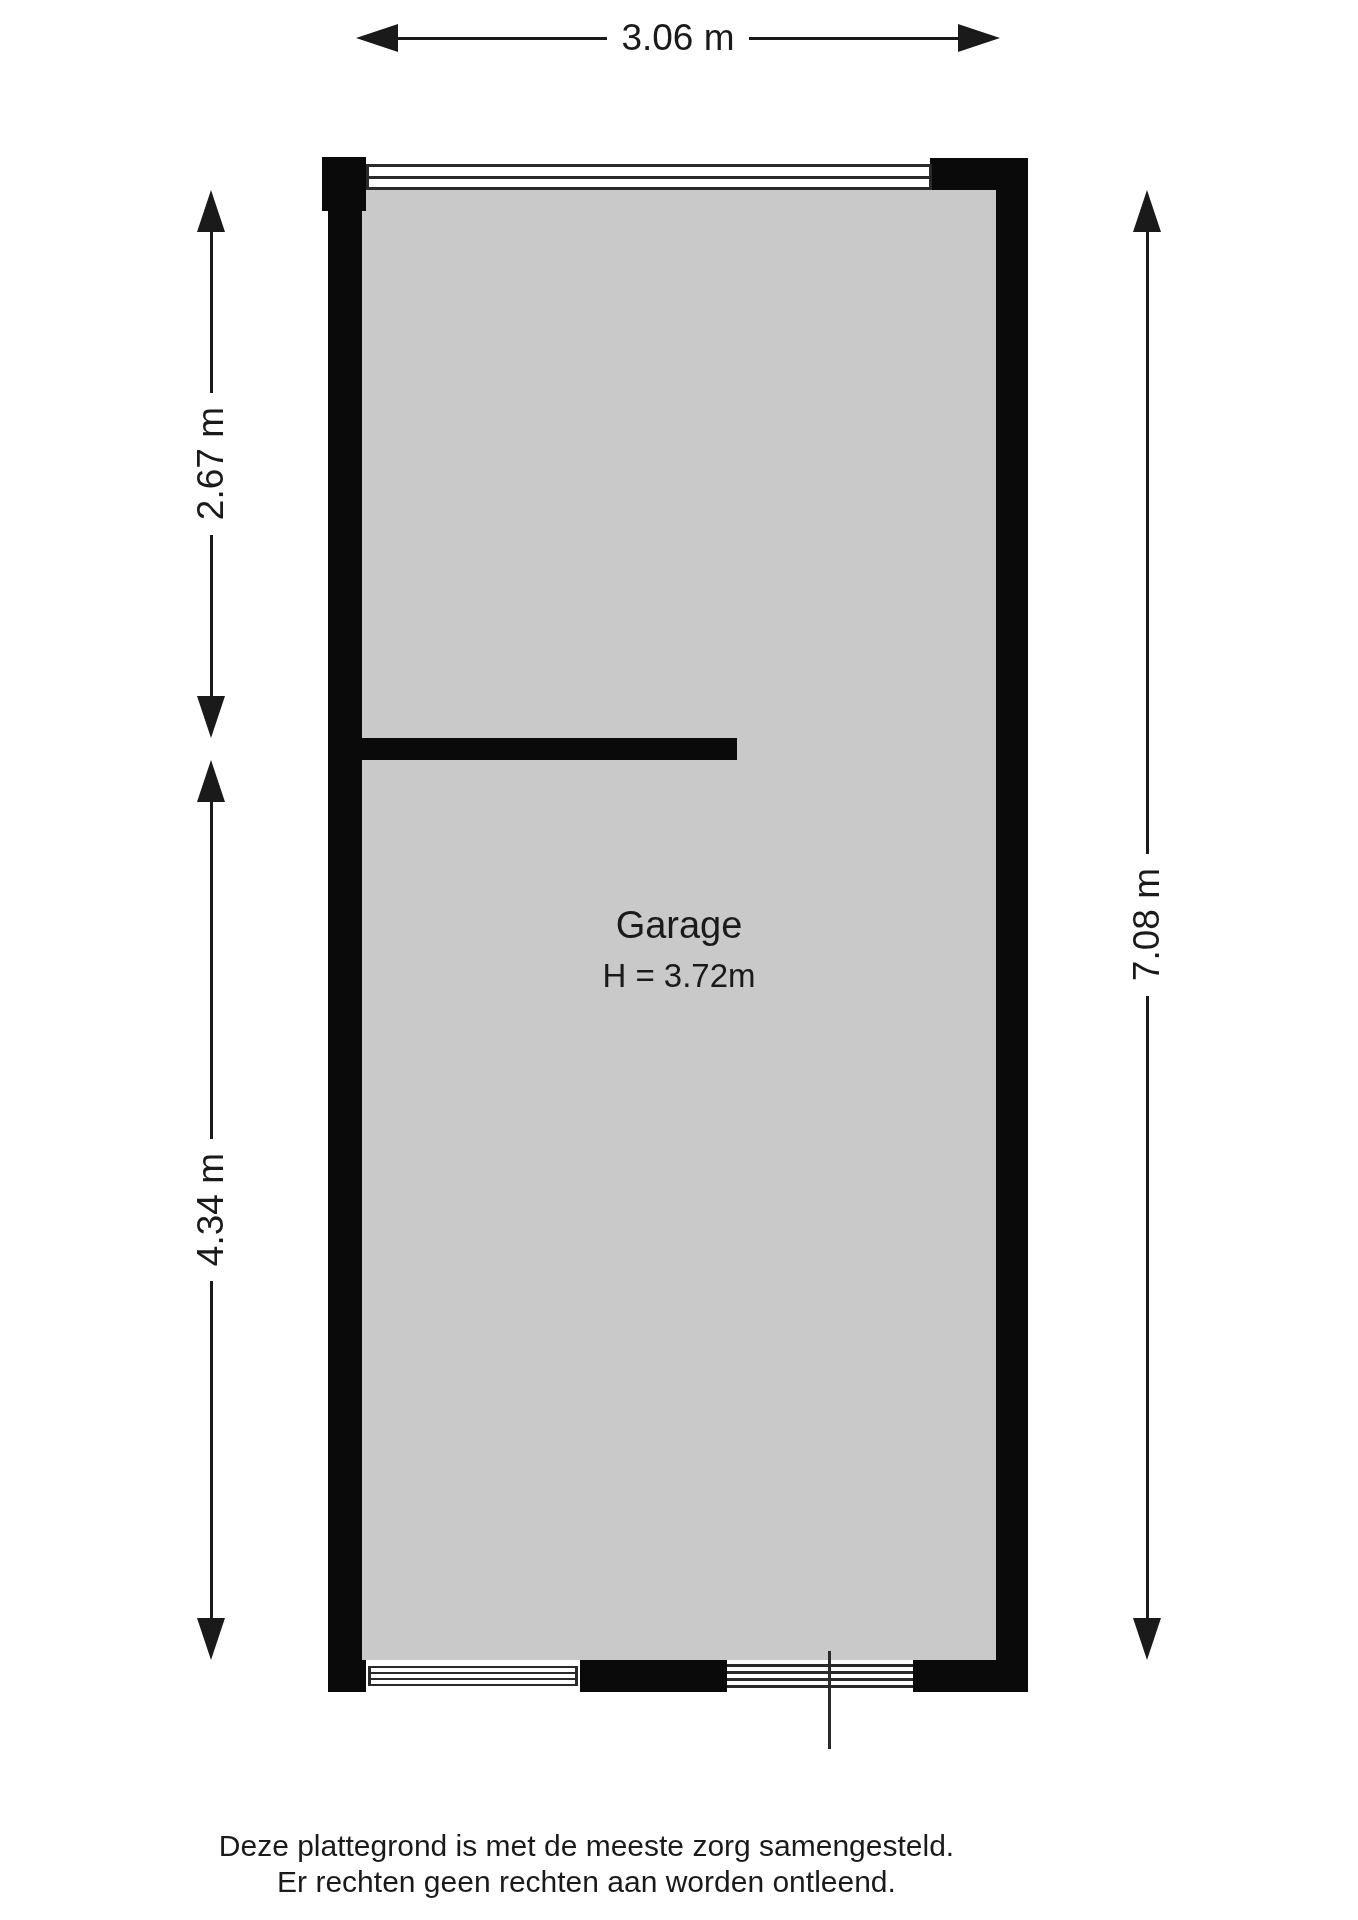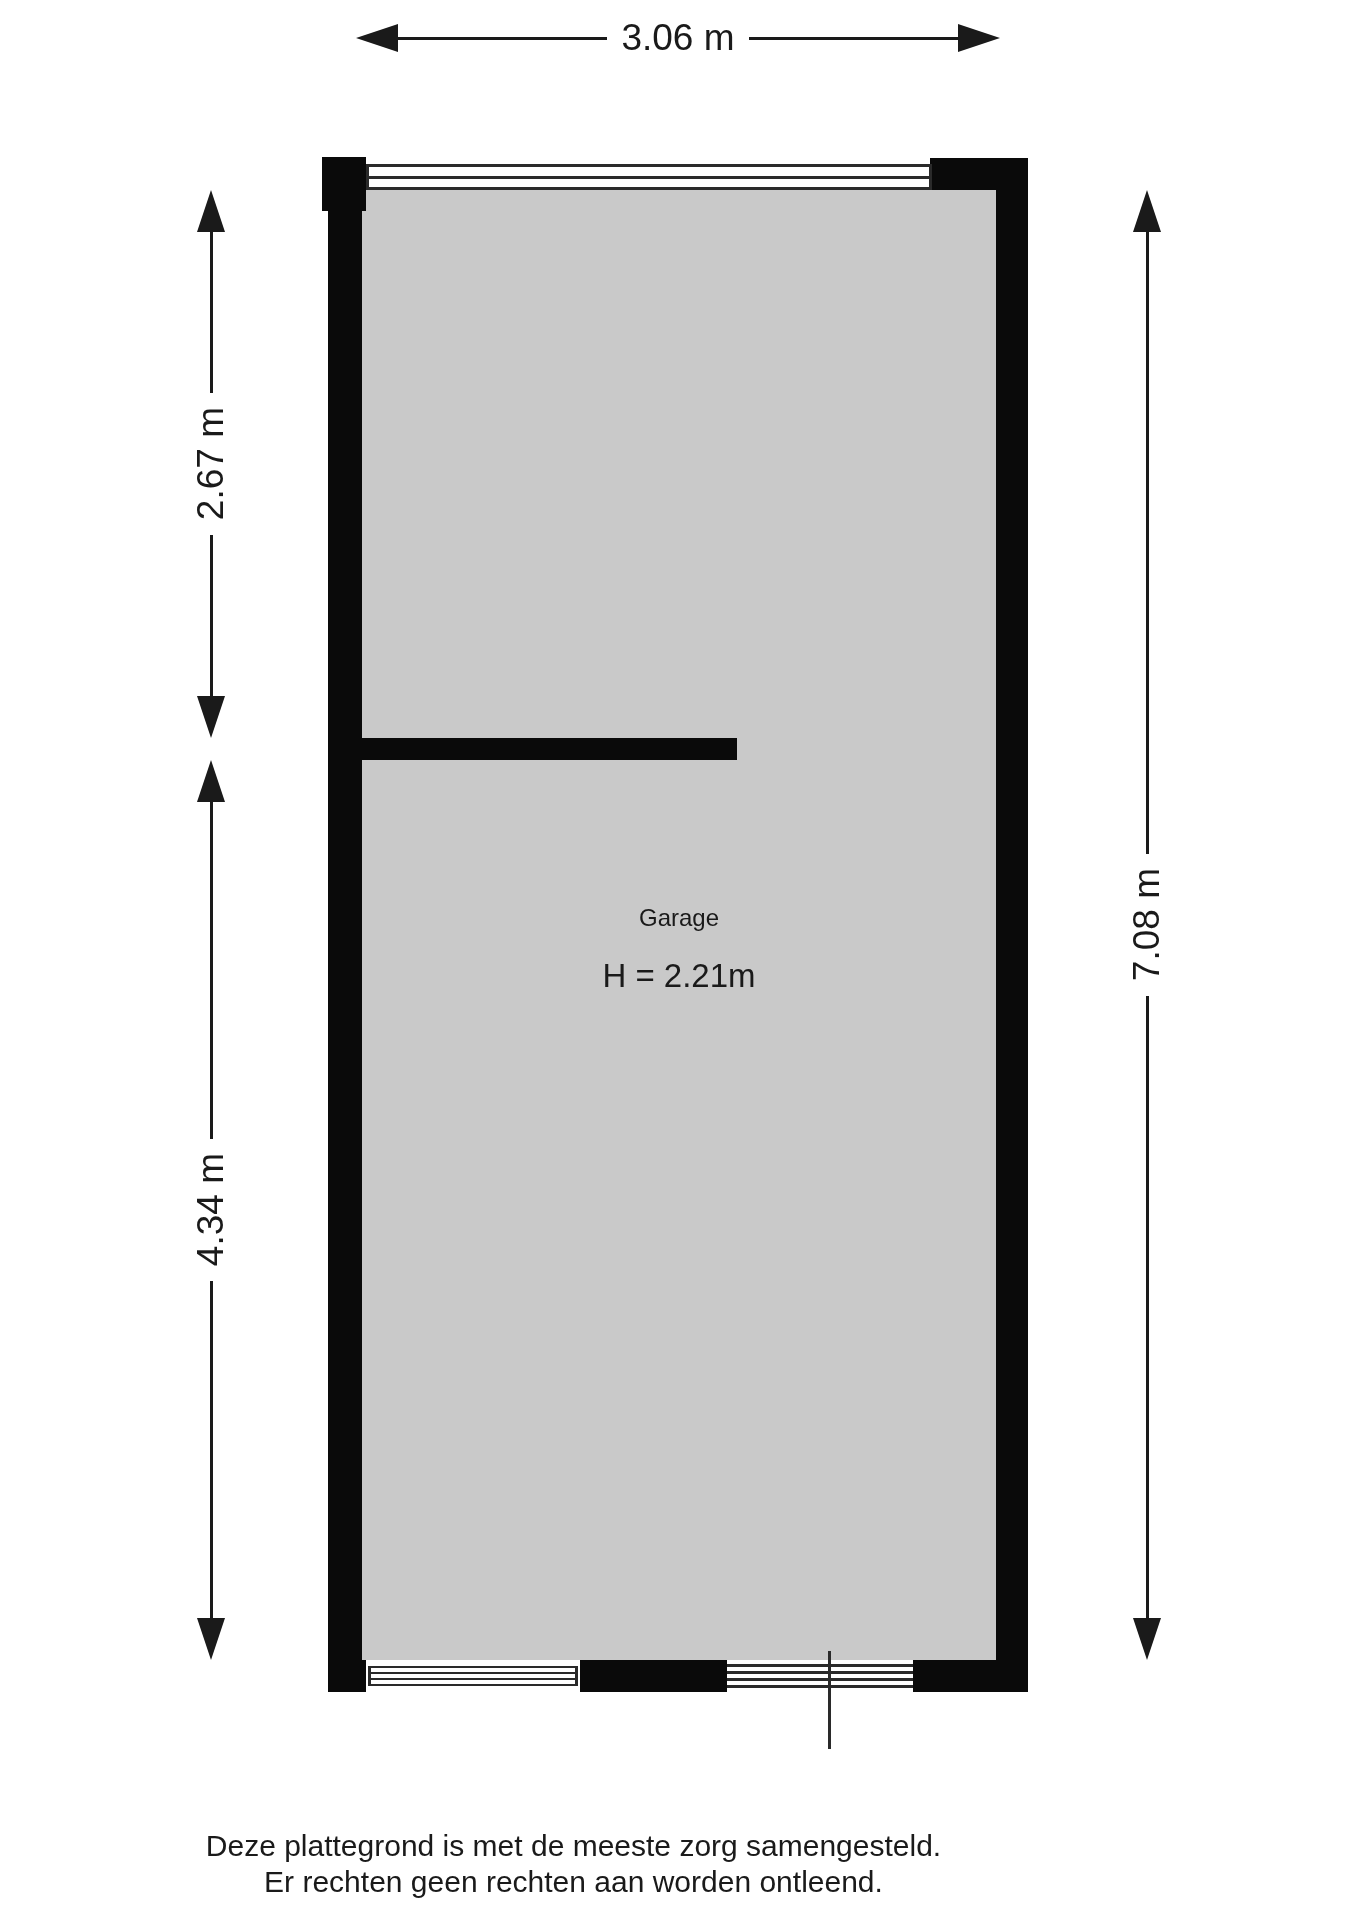--- a/index.html
+++ b/index.html
@@ -48,23 +48,23 @@
     display:flex;flex-direction:column;justify-content:space-evenly;}
   .window-a-inner .wline{height:2px;background:var(--line);}
 
   .garage-door{left:727px;top:1660px;width:186px;height:32px;background:#ffffff;
     display:flex;flex-direction:column;justify-content:space-between;padding:4px 0;}
   .garage-door .wline{height:3px;background:var(--line);}
 
   .door-marker{left:828px;top:1651px;width:3px;height:98px;background:var(--line);}
 
   
-  .room-label{left:479px;top:904px;width:400px;text-align:center;font-size:24px;}
+  .room-label{left:479px;top:904px;width:400px;text-align:center;font-size:38px;}
   .room-height{left:479px;top:957px;width:400px;text-align:center;font-size:33px;}
-  .disclaimer{left:0;top:1828px;width:1147px;text-align:center;font-size:30px;line-height:36px;}
+  .disclaimer{left:13px;top:1828px;width:1147px;text-align:center;font-size:30px;line-height:36px;}
 
   
   .dim-top{left:356px;top:16px;width:644px;height:44px;}
   .dim-left-upper{left:190px;top:190px;width:42px;height:548px;}
   .dim-left-lower{left:190px;top:760px;width:42px;height:900px;}
   .dim-right{left:1126px;top:190px;width:42px;height:1470px;}
 </style>
 </head>
 <body style="background: rgb(255, 255, 255);">
 
@@ -123,18 +123,18 @@
 <div class="abs garage-door">
   <span class="wline"></span>
   <span class="wline"></span>
   <span class="wline"></span>
   <span class="wline"></span>
 </div>
 
 <div class="abs door-marker"></div>
 
 <div class="abs room-label">Garage</div>
-<div class="abs room-height">H = 2.21m</div>
+<div class="abs room-height">H = 3.72m</div>
 
 <div class="abs disclaimer">
   <div>Deze plattegrond is met de meeste zorg samengesteld.</div>
   <div>Er rechten geen rechten aan worden ontleend.</div>
 </div>
 
 </body></html>

